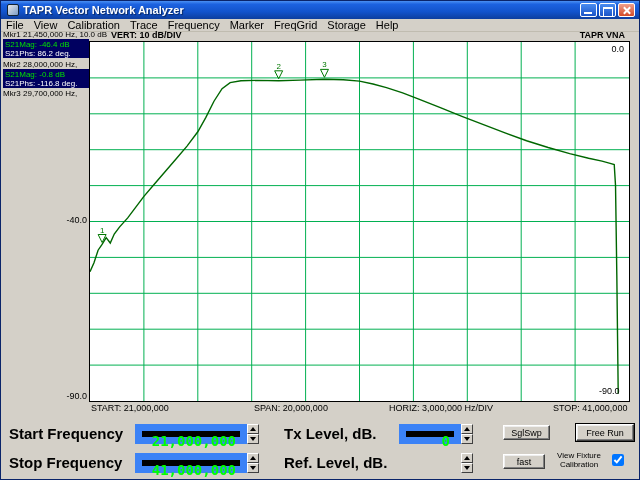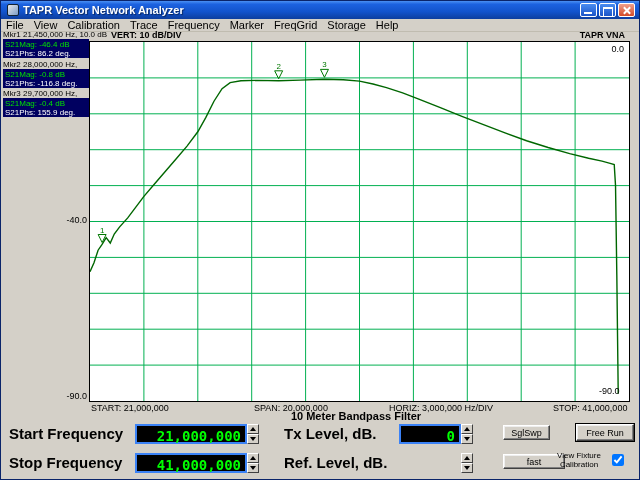--- a/index.html
+++ b/index.html
@@ -63,21 +63,21 @@
   .bold { font-weight: bold; }
   .graph-title {
     position: absolute; left: 230px; top: 409px; width: 250px; text-align: center;
     font-size: 11px; font-weight: bold; color: #000;
   }
   
   .ctl-label { position: absolute; font-size: 15px; font-weight: bold; color: #000; white-space: nowrap; }
   .lcd {
     position: absolute; height: 20px; background: #000; color: #00ff00;
     font-family: "DejaVu Sans Mono", monospace; font-weight: bold; font-size: 14px;
-    text-align: right; padding: 2px 4px 0 0; border: 2px solid #3b82f6;
+    text-align: right; padding: 2px 4px 0 0; border: 7px solid #3b82f6;
   }
   .spin { position: absolute; width: 12px; height: 20px; display: flex; flex-direction: column; }
   .spin-btn { flex: 1; background: #d4d0c8; border: 1px solid; border-color: #fff #404040 #404040 #fff; position: relative; }
   .spin-btn::after {
     content:""; position:absolute; left:50%; top:50%; transform:translate(-50%,-50%);
     border-left:3px solid transparent; border-right:3px solid transparent;
   }
   .spin-up::after { border-bottom: 4px solid #000; }
   .spin-down::after { border-top: 4px solid #000; }
   .btn {
@@ -126,24 +126,20 @@
   <div class="mkr-box" style="top:38px">
     <div class="mkr-mag">S21Mag: -46.4 dB</div>
     <div class="mkr-phs">S21Phs: 86.2 deg.</div>
   </div>
   <div class="mkr-header" style="top:59px">Mkr2  28,000,000 Hz,</div>
   <div class="mkr-box" style="top:68px">
     <div class="mkr-mag">S21Mag: -0.8 dB</div>
     <div class="mkr-phs">S21Phs: -116.8 deg.</div>
   </div>
   <div class="mkr-header" style="top:88px">Mkr3  29,700,000 Hz,</div>
-  <div class="mkr-box" style="top:97px">
-    <div class="mkr-mag">S21Mag: -0.4 dB</div>
-    <div class="mkr-phs">S21Phs: 155.9 deg.</div>
-  </div>
 
   <div class="axis-label bold" style="left:110px; top:29px">VERT: 10 dB/DIV</div>
   <div class="axis-label bold" style="right:14px; top:29px">TAPR VNA</div>
 
   <div class="graph">
     <svg id="graph-svg" viewBox="0 0 540 360" preserveAspectRatio="none">
         <line x1="54" y1="0" x2="54" y2="360" stroke="#00b050" stroke-width="1"></line>
         <line x1="108" y1="0" x2="108" y2="360" stroke="#00b050" stroke-width="1"></line>
         <line x1="162" y1="0" x2="162" y2="360" stroke="#00b050" stroke-width="1"></line>
         <line x1="216" y1="0" x2="216" y2="360" stroke="#00b050" stroke-width="1"></line>
@@ -173,21 +169,20 @@
 
   <div class="axis-label" style="right:15px; top:43px">0.0</div>
   <div class="axis-label" style="left:58px; top:214px; width:28px; text-align:right">-40.0</div>
   <div class="axis-label" style="left:58px; top:390px; width:28px; text-align:right">-90.0</div>
   <div class="axis-label" style="left:598px; top:385px">-90.0</div>
 
   <div class="axis-label" style="left:90px; top:402px">START: 21,000,000</div>
   <div class="axis-label" style="left:253px; top:402px">SPAN: 20,000,000</div>
   <div class="axis-label" style="left:388px; top:402px">HORIZ: 3,000,000 Hz/DIV</div>
   <div class="axis-label" style="left:552px; top:402px">STOP: 41,000,000</div>
-  <div class="graph-title">10 Meter Bandpass Filter</div>
 
   <div class="ctl-label" style="left:8px; top:424px">Start Frequency</div>
   <div class="lcd" style="left:134px; top:423px; width:112px">21,000,000</div>
   <div class="spin" style="left:246px; top:423px">
     <div class="spin-btn spin-up"></div>
     <div class="spin-btn spin-down"></div>
   </div>
   <div class="ctl-label" style="left:283px; top:424px">Tx Level, dB.</div>
   <div class="lcd" style="left:398px; top:423px; width:62px">0</div>
   <div class="spin" style="left:460px; top:423px">
@@ -201,21 +196,21 @@
   <div class="lcd" style="left:134px; top:452px; width:112px">41,000,000</div>
   <div class="spin" style="left:246px; top:452px">
     <div class="spin-btn spin-up"></div>
     <div class="spin-btn spin-down"></div>
   </div>
   <div class="ctl-label" style="left:283px; top:453px">Ref. Level, dB.</div>
   <div class="spin" style="left:460px; top:452px">
     <div class="spin-btn spin-up"></div>
     <div class="spin-btn spin-down"></div>
   </div>
-  <div class="btn" style="left:502px; top:453px; width:62px; height:15px">fast</div>
+  <div class="btn" style="left:502px; top:453px; width:42px; height:15px">fast</div>
   <div class="apply-fixture">
     <div class="apply-fixture-text">
       <div>View Fixture</div>
       <div>Calibration</div>
     </div>
     <input type="checkbox" checked="" style="">
   </div>
 
 </div>
 

